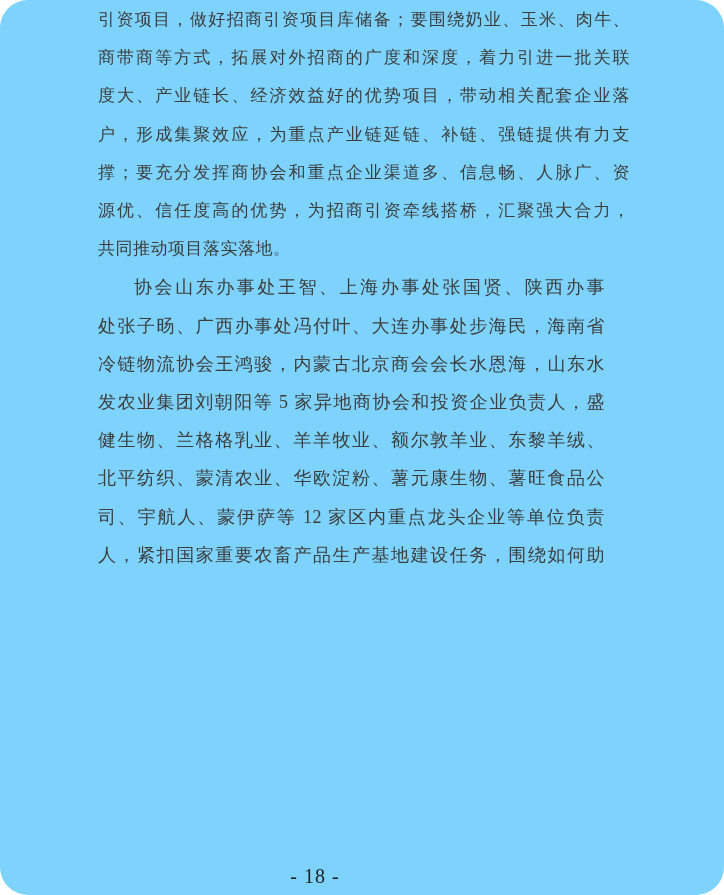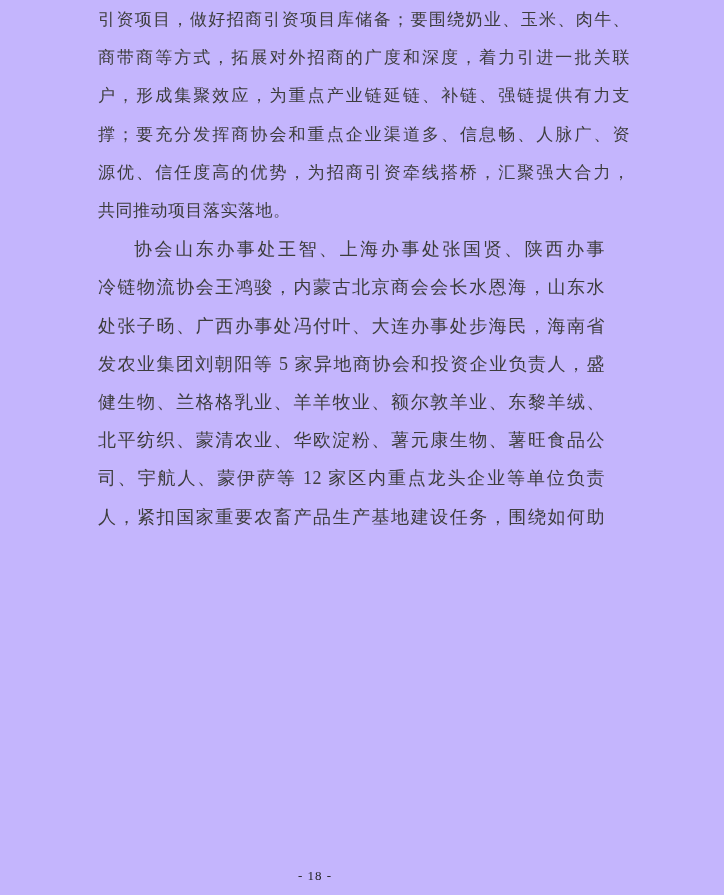--- a/index.html
+++ b/index.html
@@ -4,24 +4,25 @@
 <style>
   html, body {
     margin: 0;
     padding: 0;
     background: #ffffff;
   }
   .page {
     position: relative;
     width: 724px;
     height: 895px;
-    background: #c4b5fd;
+    background: #7dd3fc;
     overflow: hidden;
     font-family: "Liberation Serif", "DejaVu Serif", serif;
     color: #3d3d3d;
+    border-radius: 28px;
   }
   .content {
     position: absolute;
     left: 98px;
     top: 1px;
     width: 532px;
   }
   .para {
     margin: 0;
     font-size: 17px;
@@ -44,43 +45,44 @@
   }
   .line.end {
     text-align-last: left;
   }
   .footer {
     position: absolute;
     left: 0;
     top: 863px;
     width: 630px;
     text-align: center;
-    font-size: 13px;
+    font-size: 20px;
     line-height: 26px;
     color: #1f1f1f;
     letter-spacing: 1px;
   }
 </style>
 </head>
 <body>
 
 <div class="page">
   <div class="content">
       <div class="para p0">
         <div class="line">引资项目，做好招商引资项目库储备；要围绕奶业、玉米、肉牛、</div>
         <div class="line">商带商等方式，拓展对外招商的广度和深度，着力引进一批关联</div>
+        <div class="line">度大、产业链长、经济效益好的优势项目，带动相关配套企业落</div>
         <div class="line">户，形成集聚效应，为重点产业链延链、补链、强链提供有力支</div>
         <div class="line">撑；要充分发挥商协会和重点企业渠道多、信息畅、人脉广、资</div>
         <div class="line">源优、信任度高的优势，为招商引资牵线搭桥，汇聚强大合力，</div>
         <div class="line end">共同推动项目落实落地。</div>
       </div>
       <div class="para p2">
         <div class="line first">协会山东办事处王智、上海办事处张国贤、陕西办事</div>
+        <div class="line">处张子旸、广西办事处冯付叶、大连办事处步海民，海南省</div>
         <div class="line">冷链物流协会王鸿骏，内蒙古北京商会会长水恩海，山东水</div>
-        <div class="line">处张子旸、广西办事处冯付叶、大连办事处步海民，海南省</div>
         <div class="line">发农业集团刘朝阳等 5 家异地商协会和投资企业负责人，盛</div>
         <div class="line">健生物、兰格格乳业、羊羊牧业、额尔敦羊业、东黎羊绒、</div>
         <div class="line">北平纺织、蒙清农业、华欧淀粉、薯元康生物、薯旺食品公</div>
         <div class="line">司、宇航人、蒙伊萨等 12 家区内重点龙头企业等单位负责</div>
         <div class="line">人，紧扣国家重要农畜产品生产基地建设任务，围绕如何助</div>
       </div>
     </div>
   <div class="footer">- 18 -</div>
 </div>
 

